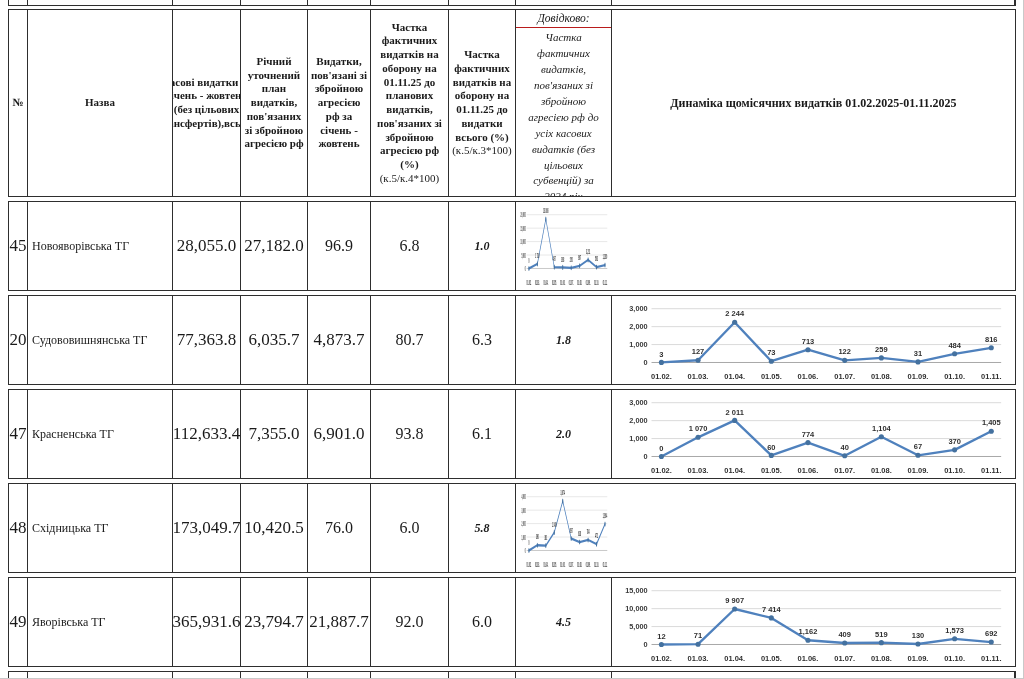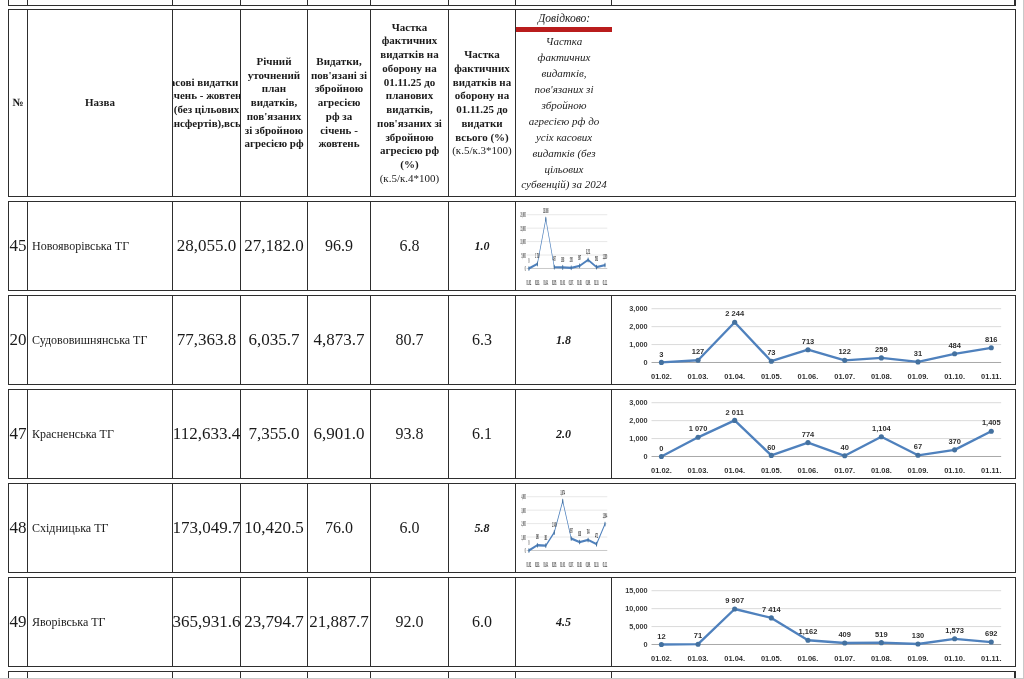--- a/index.html
+++ b/index.html
@@ -11,21 +11,21 @@
        border:1.4px solid #2e2e2e;background:#fff;box-sizing:border-box;}
   .cell{border-right:1px solid #2e2e2e;box-sizing:border-box;display:flex;
         align-items:center;justify-content:center;text-align:center;overflow:hidden;}
   .cell:last-child{border-right:none;}
   
   .hbox{height:188px;}
   .hc{font-weight:bold;font-size:11px;line-height:1.25;padding:2px;}
   .hc .formula{font-weight:normal;}
   .refcell{flex-direction:column;align-items:stretch;justify-content:flex-start;padding:0;
            font-style:italic;font-weight:normal;}
-  .reftop{border-bottom:5px solid #b91c1c;padding:2px 2px 3px 2px;text-align:center;
+  .reftop{border-bottom:1px solid #b91c1c;padding:2px 2px 3px 2px;text-align:center;
           font-size:11.5px;}
   .refbody{flex:1;display:flex;align-items:center;justify-content:center;
            padding:2px 5px;font-size:11px;line-height:1.45;}
   .chead{font-size:12px;}
   
   .rbox{height:90px;}
   .dc{font-size:17px;}
   .namec{justify-content:flex-start;text-align:center;padding-left:4px;font-size:12px;}
   .pct{font-weight:normal;font-size:16px;}
   .refv{font-style:italic;font-size:12px;font-weight:bold;}
@@ -69,20 +69,21 @@
       <span class="formula">(к.5/к.4*100)</span></span>
     </div>
     <div class="cell hc">
       <span><span>Частка фактичних видатків на оборону на 01.11.25 до видатки всього (%)</span><br>
       <span class="formula">(к.5/к.3*100)</span></span>
     </div>
     <div class="cell refcell">
       <div class="reftop">Довідково:</div>
       <div class="refbody">Частка фактичних видатків, пов'язаних зі збройною агресією рф до усіх касових видатків (без цільових субвенцій) за 2024 рік</div>
     </div>
+    <div class="cell hc chead">Динаміка щомісячних видатків 01.02.2025-01.11.2025</div>
   </div>
 
   <div class="tbl box rbox" style="top:201px;">
     <div class="cell dc">45</div>
     <div class="cell dc namec">Новояворівська ТГ</div>
     <div class="cell dc">28,055.0</div>
     <div class="cell dc">27,182.0</div>
     <div class="cell dc pct">96.9</div>
     <div class="cell dc pct">6.8</div>
     <div class="cell dc refv">1.0</div>

